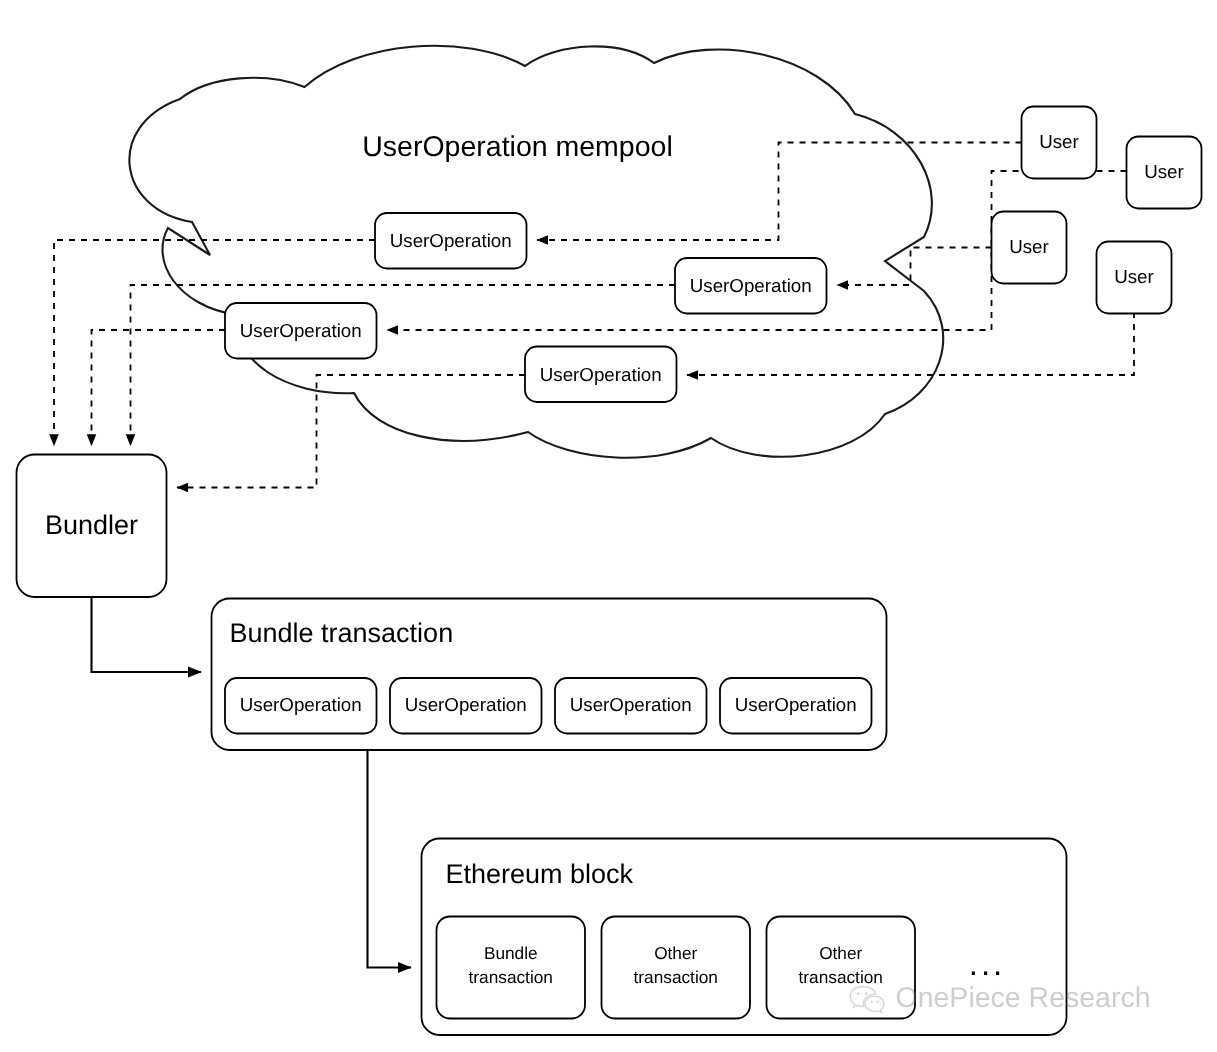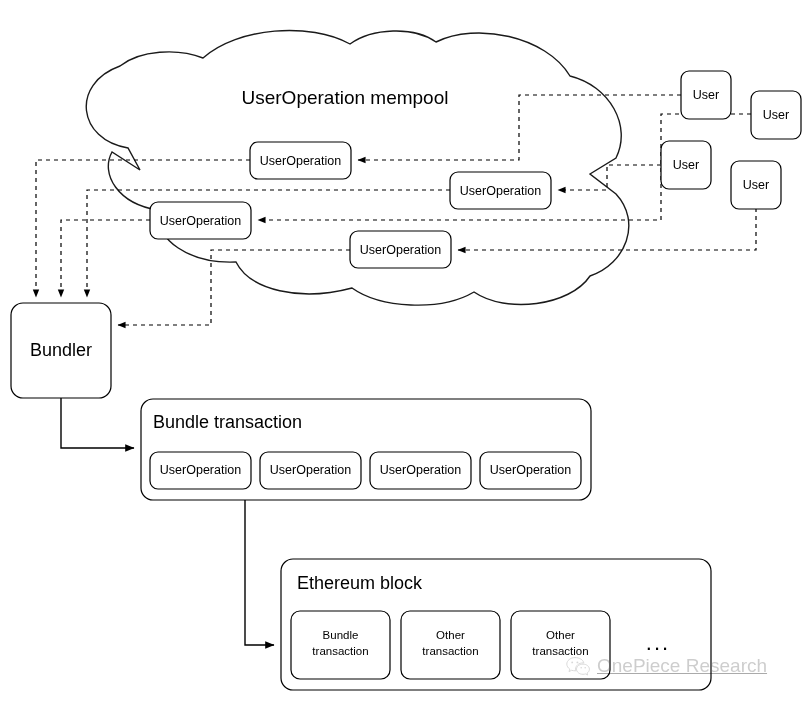--- a/index.html
+++ b/index.html
@@ -75,21 +75,20 @@
   }
   .watermark {
     position: absolute;
     left: 566px;
     top: 655px;
     display: flex;
     align-items: center;
     gap: 7px;
     opacity: 0.33;
     pointer-events: none;
-    text-decoration: underline;
   }
   .watermark-text {
     font-family: "Liberation Sans", sans-serif;
     font-size: 19px;
     color: #6b6b6b;
     white-space: nowrap;
   }
   .watermark-icon svg {
     display: block;
   }

